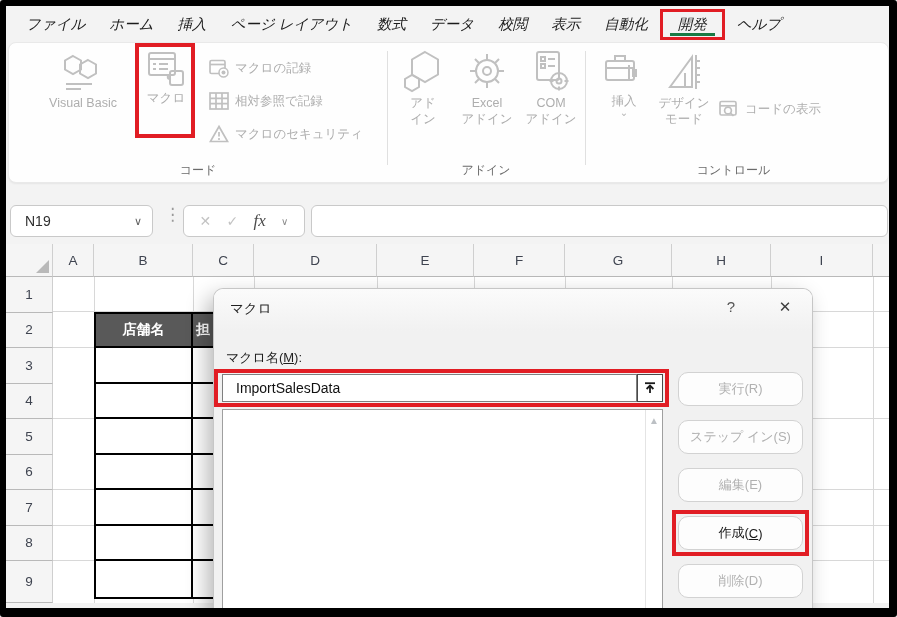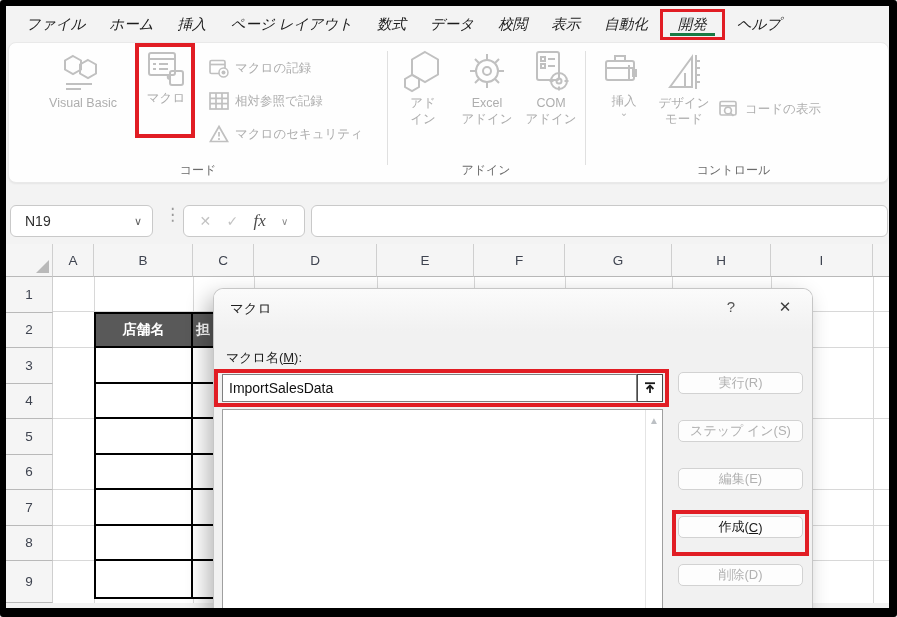--- a/index.html
+++ b/index.html
@@ -57,26 +57,26 @@
   .trow.thead .cb { justify-content:center; }
   .trow.thead .cc { padding-left:3px; }
 
   
   .dialog { position:absolute; left:214px; top:289px; width:598px; height:328px; background:linear-gradient(#fbfbfb, #f1f1f1 42px, #f1f1f1); border-radius:9px 9px 0 0; box-shadow:0 0 0 1px #c6c6c6, -6px 8px 22px rgba(0,0,0,.30); z-index:50; }
   .dlg-title { position:absolute; left:16px; top:11px; font-size:13.5px; color:#1f1f1f; }
   .dlg-help { position:absolute; left:505px; top:9px; width:24px; text-align:center; font-size:15px; color:#555; }
   .dlg-close { position:absolute; left:558px; top:9px; width:26px; text-align:center; font-size:15px; color:#3d3d3d; }
   .dlg-label { position:absolute; left:12px; top:60px; font-size:13px; color:#1f1f1f; }
   .mn { text-decoration:underline; }
-  .dlg-input { position:absolute; left:8px; top:85px; width:415px; height:28px; background:#fff; border:1px solid #7f7f7f; font-size:14px; color:#111; display:flex; align-items:center; padding-left:6px; }
+  .dlg-input { position:absolute; left:8px; top:85px; width:415px; height:28px; background:#fff; border:1px solid #7f7f7f; font-size:14px; color:#111; display:flex; align-items:center; padding-left:13px; }
   .dlg-upbtn { position:absolute; left:423px; top:85px; width:26px; height:28px; background:#fff; border:1px solid #4a4a4a; display:flex; align-items:center; justify-content:center; }
   .dlg-list { position:absolute; left:8px; top:120px; width:441px; height:208px; background:#fff; border:1px solid #9f9f9f; }
   .dlg-scroll { position:absolute; right:0; top:0; bottom:0; width:17px; border-left:1px solid #e4e4e4; display:flex; justify-content:center; }
   .dlg-scroll .up { margin-top:5px; color:#bcc0c4; font-size:10px; }
-  .dlg-btn { position:absolute; left:464px; width:125px; height:22px; background:#fdfdfd; border:1px solid #d2d2d2; border-radius:5px; font-size:13px; color:#b1b1b1; display:flex; align-items:center; justify-content:center; white-space:nowrap;text-align:right; }
+  .dlg-btn { position:absolute; left:464px; width:125px; height:34px; background:#fdfdfd; border:1px solid #d2d2d2; border-radius:10px; font-size:13px; color:#b1b1b1; display:flex; align-items:center; justify-content:center; white-space:nowrap;text-align:right; }
   .dlg-btn.enabled { color:#161616; }
   svg.gicon { display:block; }
 </style>
 </head>
 <body>
 
 <div class="screen">
 
   <div class="tabbar">
     <div class="tab">ファイル</div>

